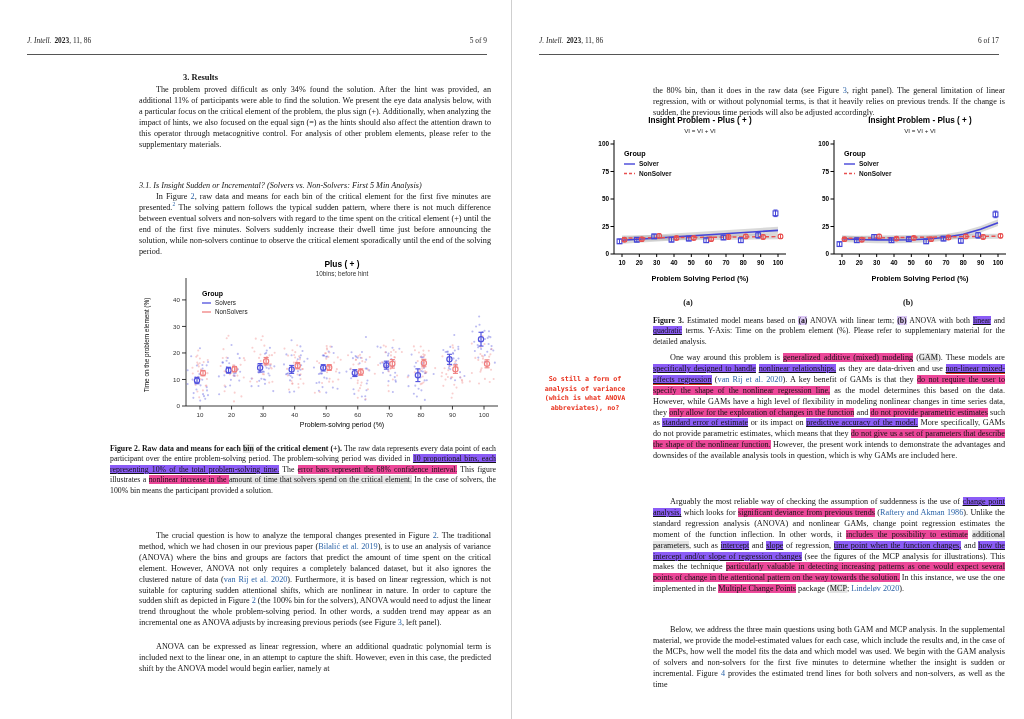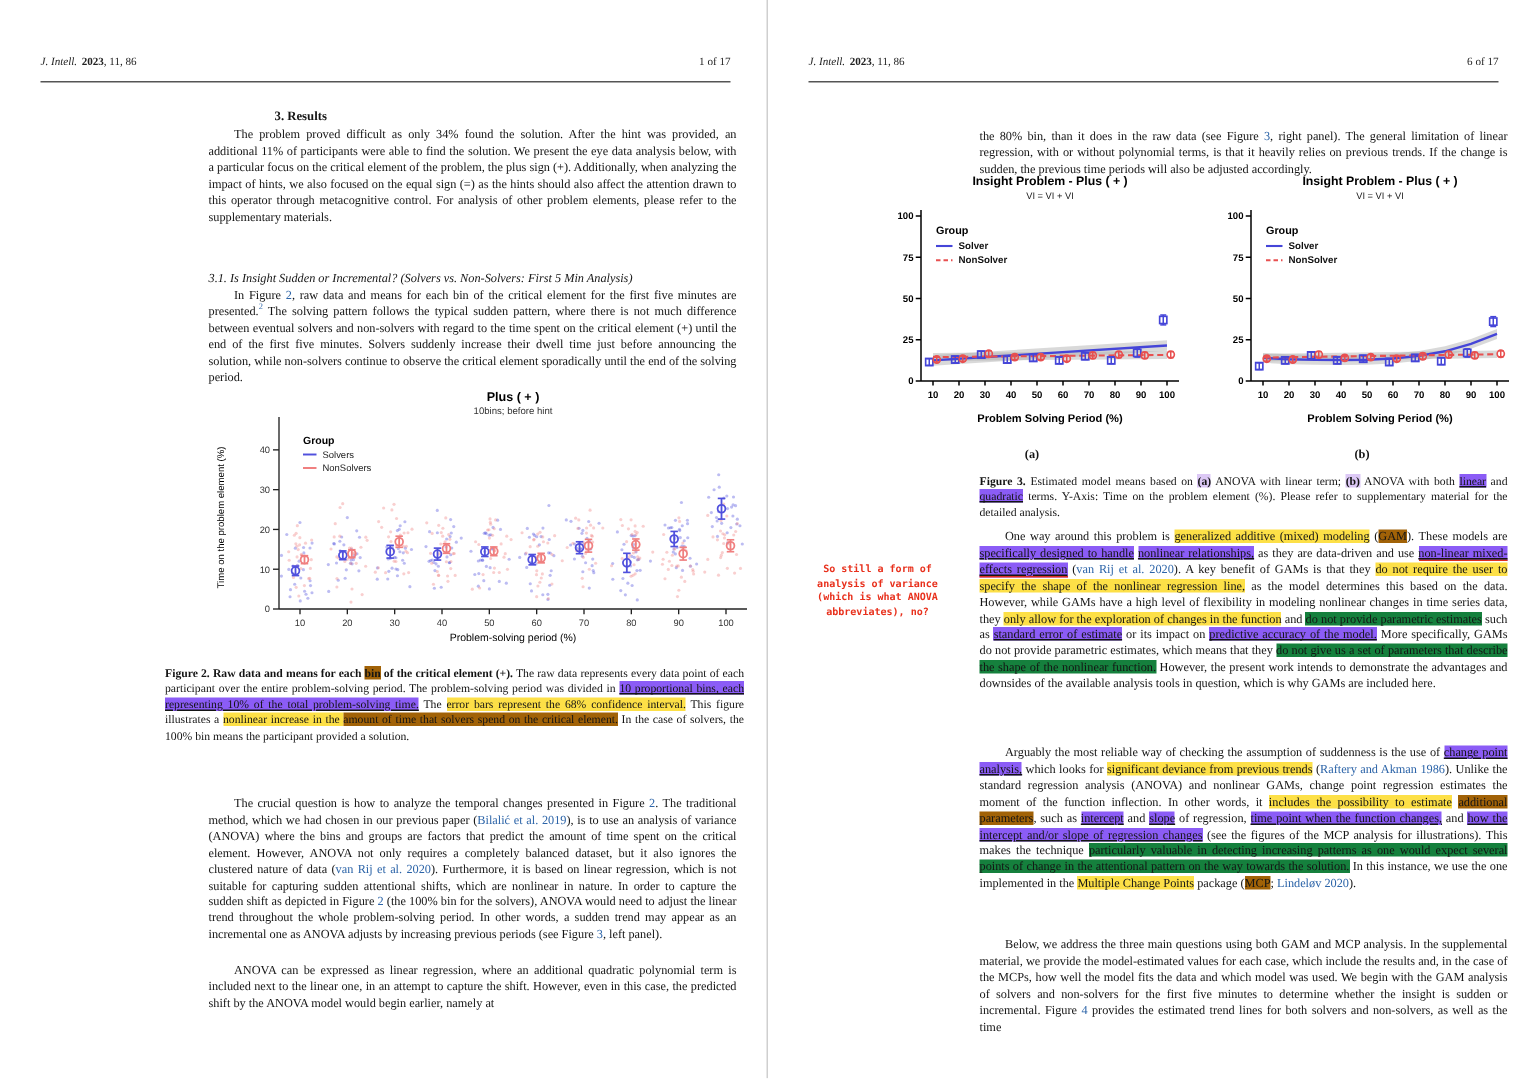--- a/index.html
+++ b/index.html
@@ -19,24 +19,24 @@
 
   .blk{position:absolute;font-size:8.2px;line-height:10.9px;text-align:justify;}
   .w-body{left:139px;width:352px;}
   .ind{text-indent:17px;}
   .h-bold{font-weight:bold;font-size:8.5px;text-align:left;}
   .h-ital{font-style:italic;text-align:left;}
   .caption{font-size:7.8px;line-height:10.4px;}
 
   .b{font-weight:bold;}
   .lk{color:#2c64a8;}
-  .hy{background:#fde047;}
+  .hy{background:#ec4899;}
   .hg{background:#8b5cf6;text-decoration:underline;}
-  .hb{background:#a16207;}
-  .hp{background:#15803d;}
+  .hb{background:#e5e5e5;}
+  .hp{background:#ec4899;}
   .hv{background:#dcc8f5;}
   .ru{border-bottom:1.3px solid #e0301f;}
   .sup{vertical-align:super;font-size:5.6px;line-height:0;}
 
   .chart svg text{font-family:"Liberation Sans",sans-serif;}
   #fig3-row{position:absolute;left:70px;top:112px;width:432px;display:flex;gap:8px;}
   #fig3-labels{position:absolute;left:70px;top:298px;width:432px;display:flex;}
   #fig3-labels div{width:212px;text-align:center;font-weight:bold;font-size:8.2px;}
   #fig3-labels div:last-child{margin-left:8px;}
 
@@ -46,21 +46,21 @@
   #annotation .ann2{margin-top:9px;}
 </style>
 </head>
 <body>
 
 <div id="canvas">
 
   <div class="page" id="page-left">
     <div class="pg-header">
       <span class="journal">J. Intell.</span><span class="jyear">2023</span><span class="jtail">, 11, 86</span>
-      <span class="pageno">1 of 17</span>
+      <span class="pageno">5 of 9</span>
     </div>
     <div class="pg-rule"></div>
 
     <div class="blk w-body h-bold" style="top:72px;margin-left:44px;">3. Results</div>
     <div class="blk w-body ind" style="top:85px;"><span>The problem proved difficult as only 34% found the solution.  After the hint was provided, an additional 11% of participants were able to find the solution.  We present the eye data analysis below, with a particular focus on the critical element of the problem, the plus sign (+).  Additionally, when analyzing the impact of hints, we also focused on the equal sign (=) as the hints should also affect the attention drawn to this operator through metacognitive control. For analysis of other problem elements, please refer to the supplementary materials.</span></div>
     <div class="blk w-body h-ital" style="top:181px;">3.1. Is Insight Sudden or Incremental? (Solvers vs. Non-Solvers: First 5 Min Analysis)</div>
     <div class="blk w-body ind" style="top:192px;"><span>In Figure </span><span class="lk">2</span><span>, raw data and means for each bin of the critical element for the first five minutes are presented.</span><span class="lk sup">2</span><span> The solving pattern follows the typical sudden pattern, where there is not much difference between eventual solvers and non-solvers with regard to the time spent on the critical element (+) until the end of the first five minutes. Solvers suddenly increase their dwell time just before announcing the solution, while non-solvers continue to observe the critical element sporadically until the end of the solving period.</span></div>
 
     <div class="chart" style="position:absolute;left:140px;top:258px;"><svg viewBox="0 0 366 184" width="366" height="184">
           <text x="202" y="9" font-size="8.4" fill="#000" text-anchor="middle" font-weight="bold">Plus ( + )</text>

